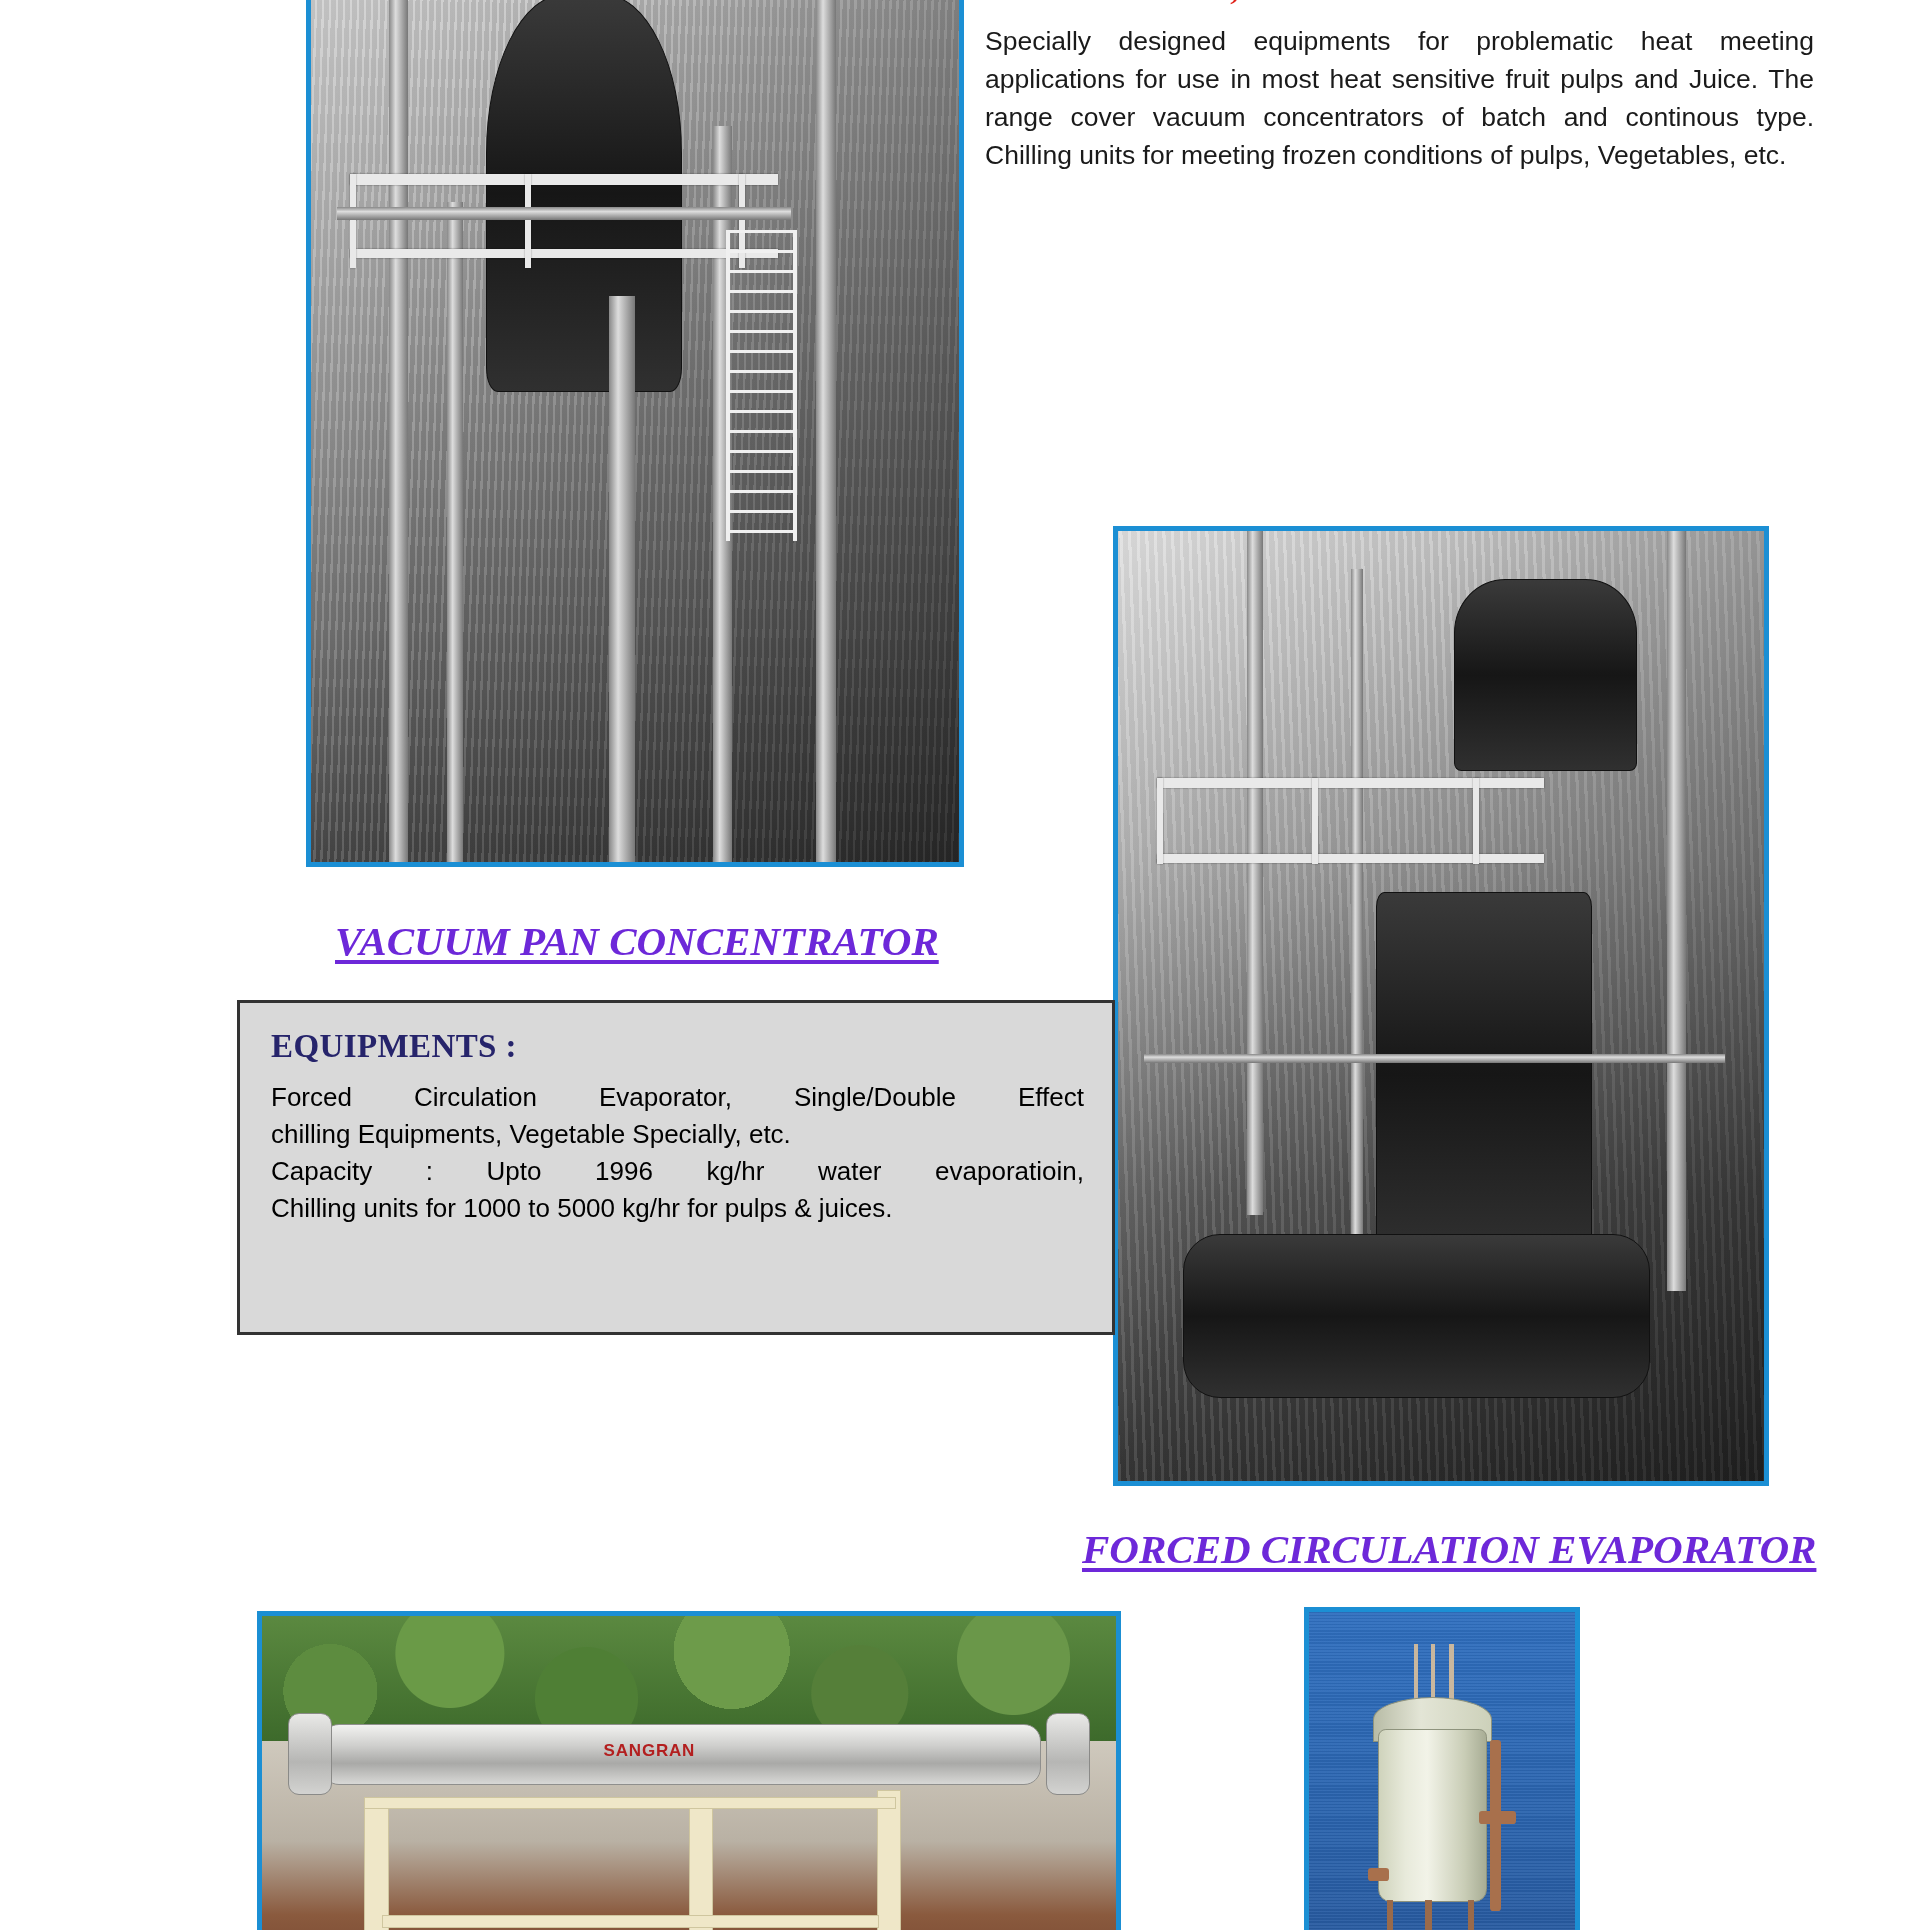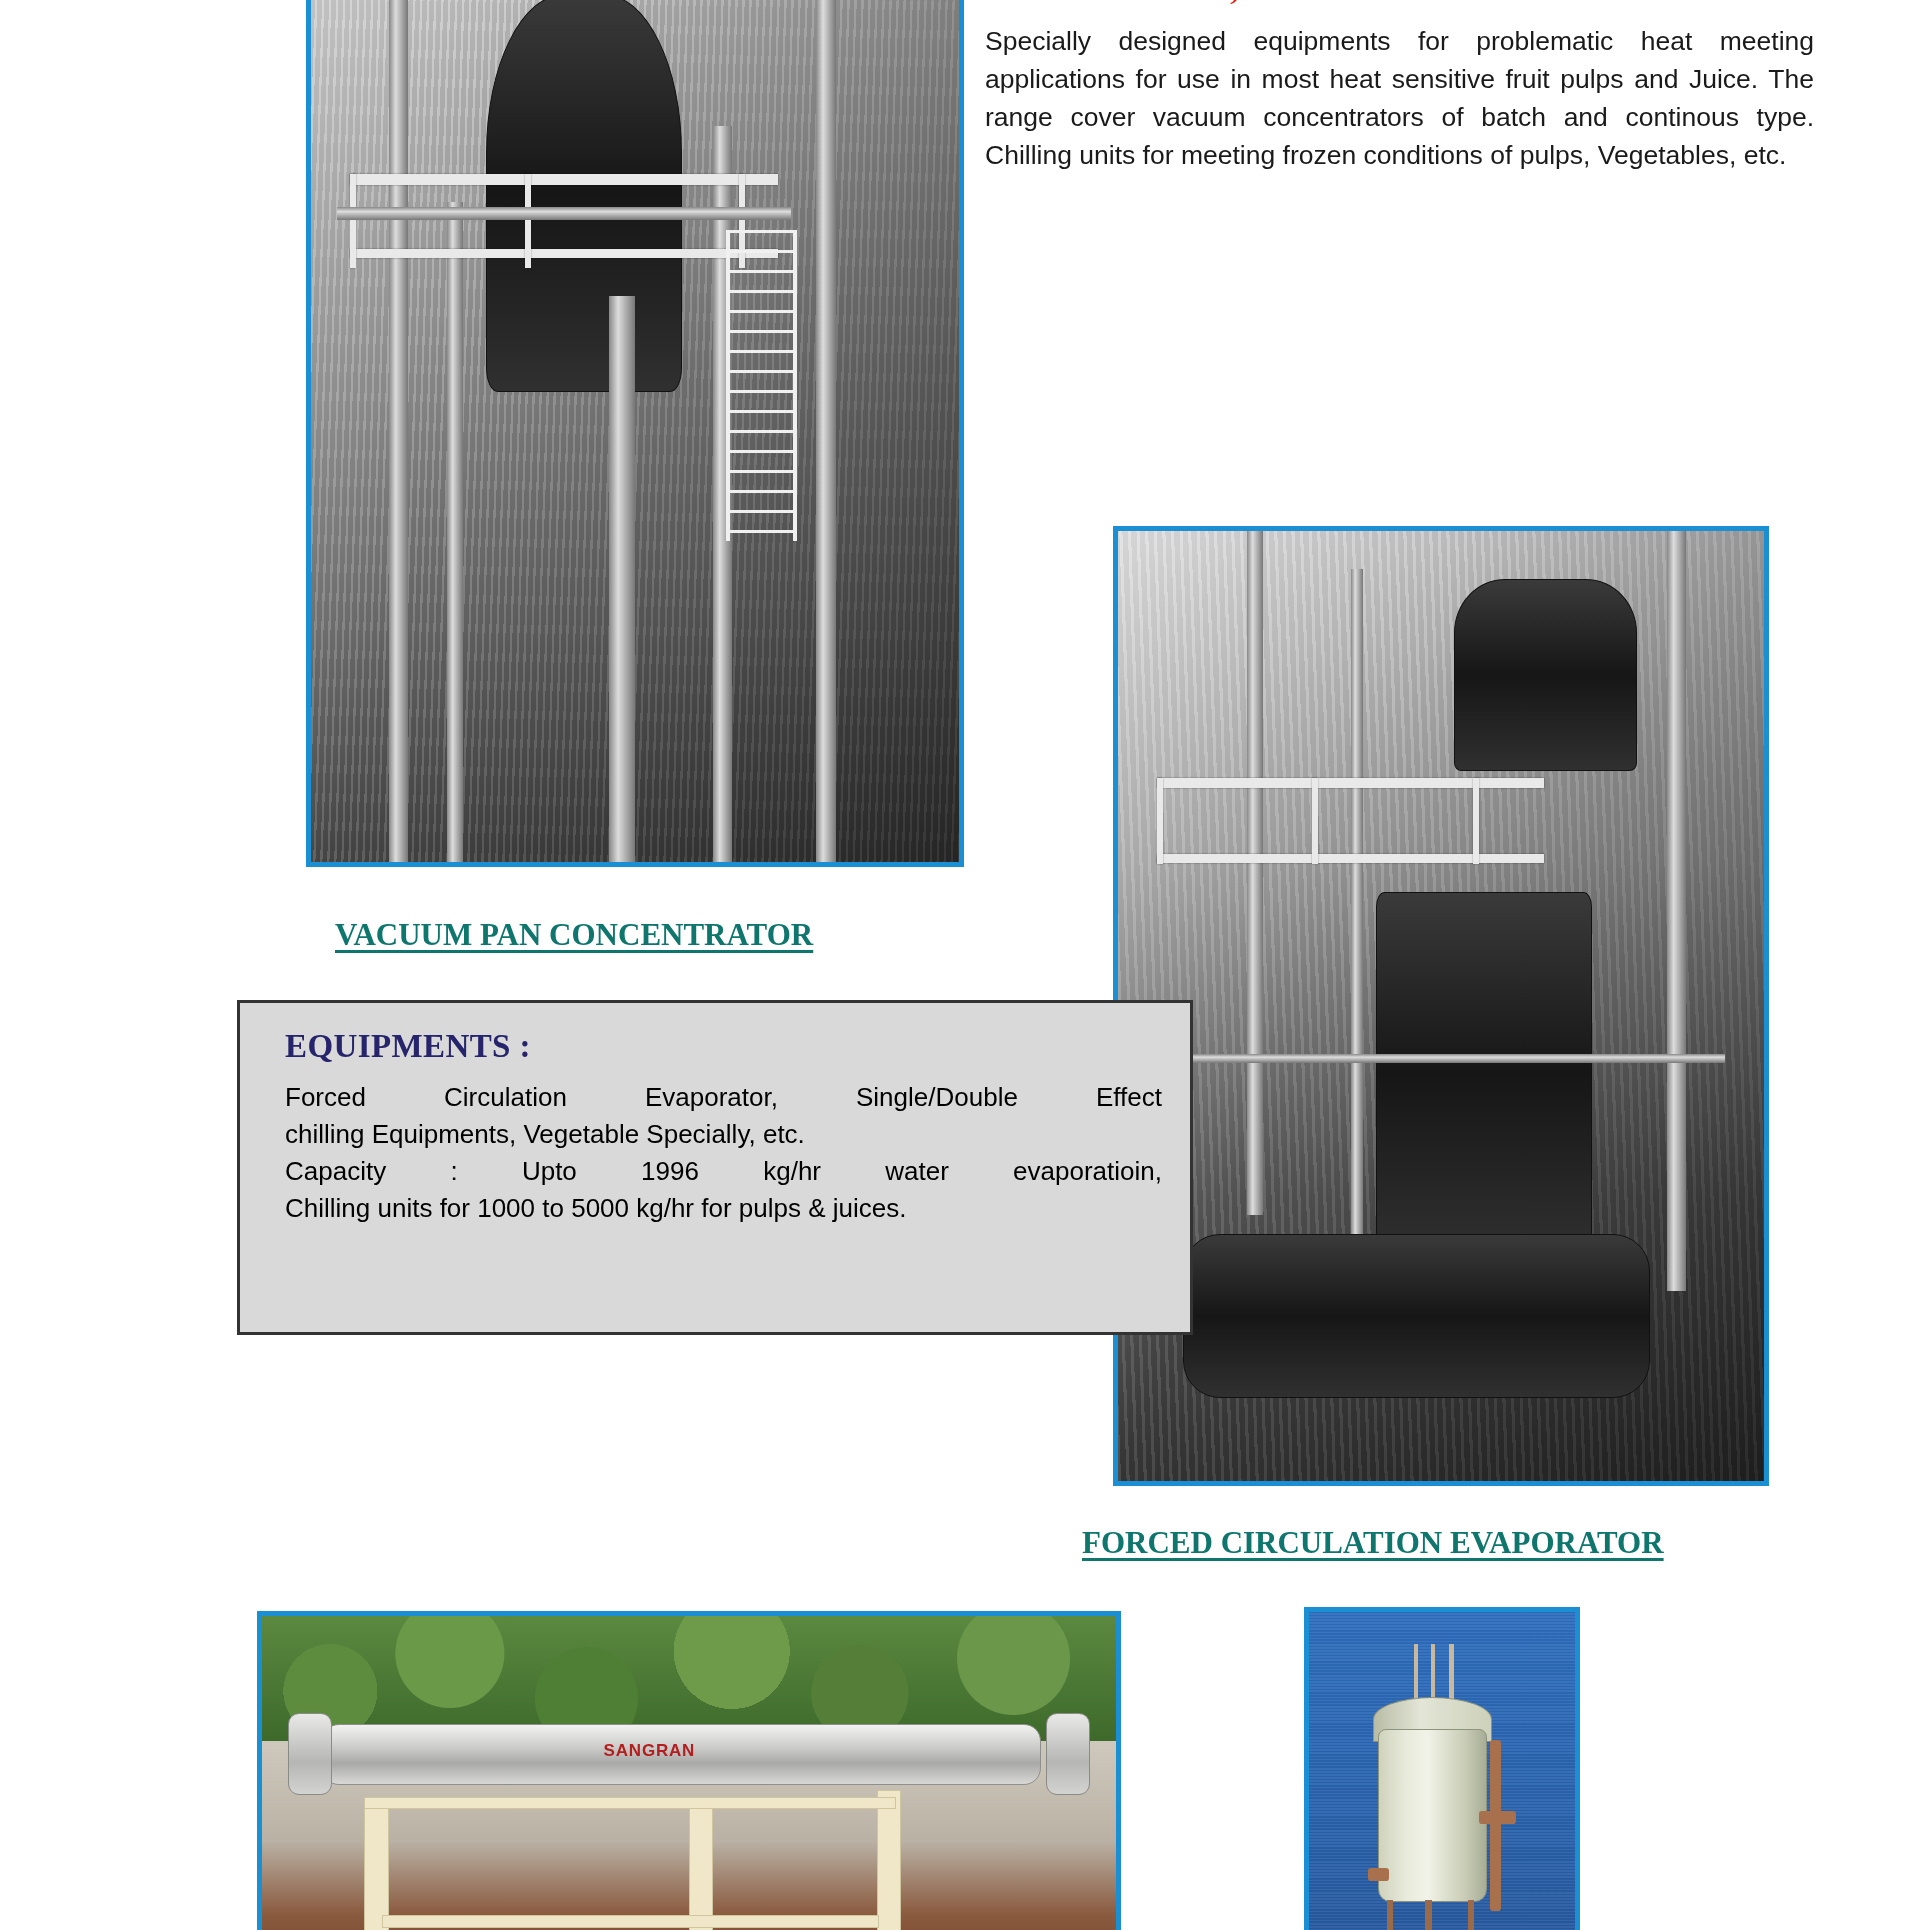--- a/index.html
+++ b/index.html
@@ -72,38 +72,39 @@
       repeating-linear-gradient(92deg, rgba(255,255,255,0.12) 0px, rgba(255,255,255,0.12) 2.3px, rgba(0,0,0,0.10) 2.3px, rgba(0,0,0,0.10) 7px),
       linear-gradient(180deg, #cfcfcf 0%, #9b9b9b 40%, #6f6f6f 75%, #4a4a4a 100%);
     filter: grayscale(100%);
   }
 
   
   .caption {
     position: absolute;
     font-family: "Liberation Serif", serif;
     font-weight: bold;
-    font-size: 31px;
-    color: #0f766e;
+    font-size: 41px;
+    color: #6d28d9;
     text-decoration: underline;
     text-underline-offset: 4.7px;
     white-space: nowrap;
+    font-style: italic;
   }
 
   
   .equip-box {
     position: absolute;
     left: 237px;
     top: 1000px;
-    width: 956px;
+    width: 878px;
     height: 335px;
     box-sizing: border-box;
     background: #d9d9d9;
     border: 3.1px solid #333;
-    padding: 25px 28px 0 45px;
+    padding: 25px 28px 0 31px;
   }
   .equip-title {
     font-family: "Liberation Serif", serif;
     font-weight: bold;
     font-size: 33px;
     color: #26246b;
     margin: 0 0 14px 0;
     letter-spacing: 0.4px;
   }
   .equip-text {

